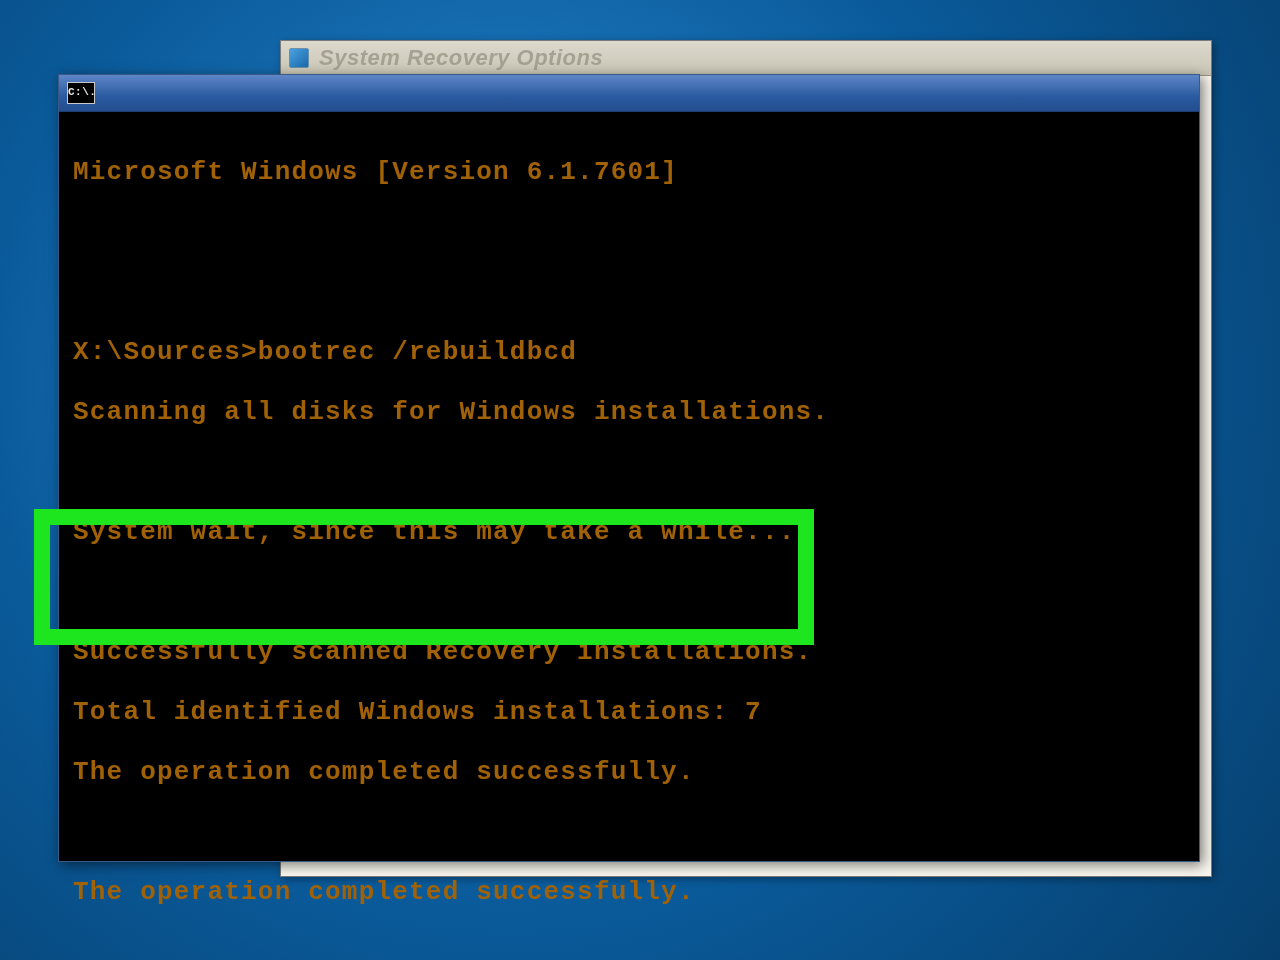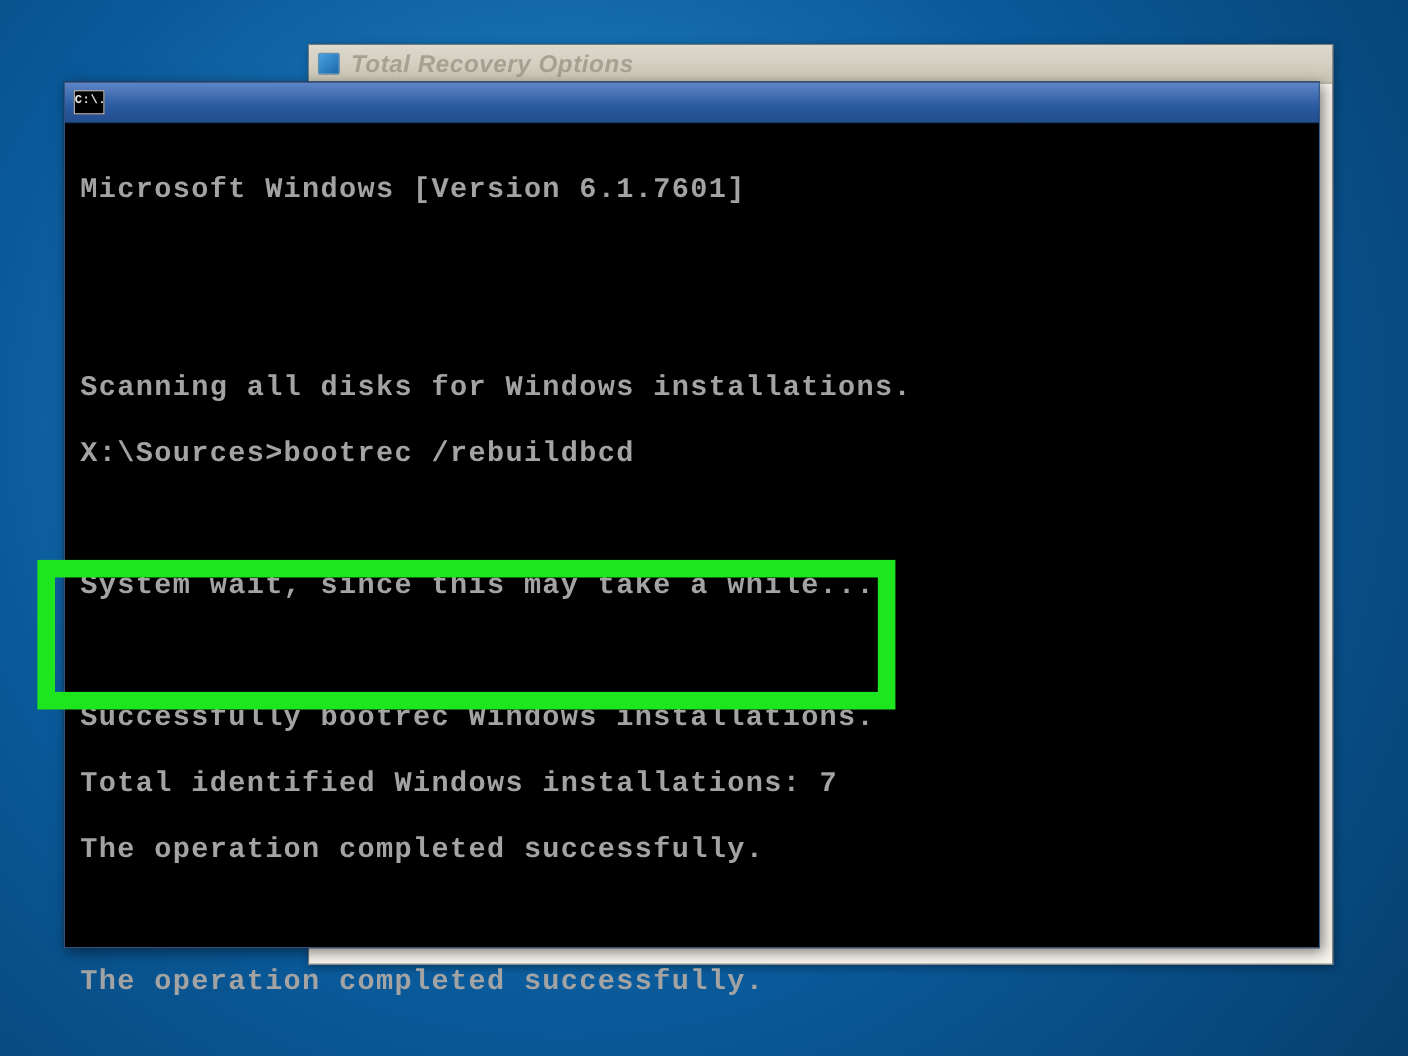--- a/index.html
+++ b/index.html
@@ -79,21 +79,21 @@
     text-align: center;
     letter-spacing: .5px;
   }
 
   .terminal {
     position: absolute;
     left: 6px; right: 6px;
     top: 40px; bottom: 6px;
     padding: 12px 8px;
     background: #000;
-    color: #a3a3a3;
+    color: #a16207;
     font-family: "Courier New", "Lucida Console", monospace;
     font-size: 26px;
     line-height: 30px;
     letter-spacing: 1.2px;
     white-space: pre;
     font-weight: 600;
   }
   .terminal .row { display:block; min-height:30px; }
 
   
@@ -107,39 +107,39 @@
     box-sizing: border-box;
     pointer-events: none;
   }
 </style>
 </head>
 <body>
 
 <div class="recovery-window">
   <div class="titlebar">
     <span class="app-icon"></span>
-    <span>Total Recovery Options</span>
+    <span>System Recovery Options</span>
   </div>
 </div>
 
 <div class="cmd-window">
   <div class="cmd-titlebar">
     <span class="cmd-icon">C:\.</span>
   </div>
 
   <div class="terminal">
 <span class="row">Microsoft Windows [Version 6.1.7601]</span>
 <span class="row"></span>
 <span class="row"></span>
+<span class="row">X:\Sources&gt;bootrec /rebuildbcd</span>
 <span class="row">Scanning all disks for Windows installations.</span>
-<span class="row">X:\Sources&gt;bootrec /rebuildbcd</span>
 <span class="row"></span>
 <span class="row">System wait, since this may take a while...</span>
 <span class="row"></span>
-<span class="row">Successfully bootrec Windows installations.</span>
+<span class="row">Successfully scanned Recovery installations.</span>
 <span class="row">Total identified Windows installations: 7</span>
 <span class="row">The operation completed successfully.</span>
 <span class="row"></span>
 <span class="row">The operation completed successfully.</span>
 
 
 
 
 
   </div>

